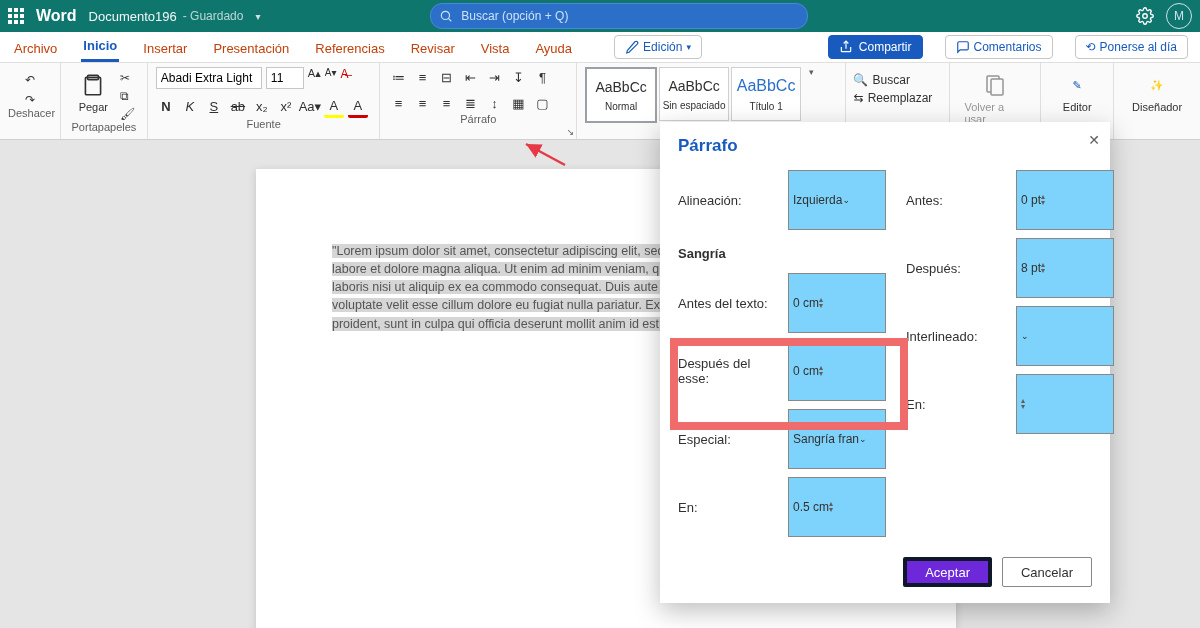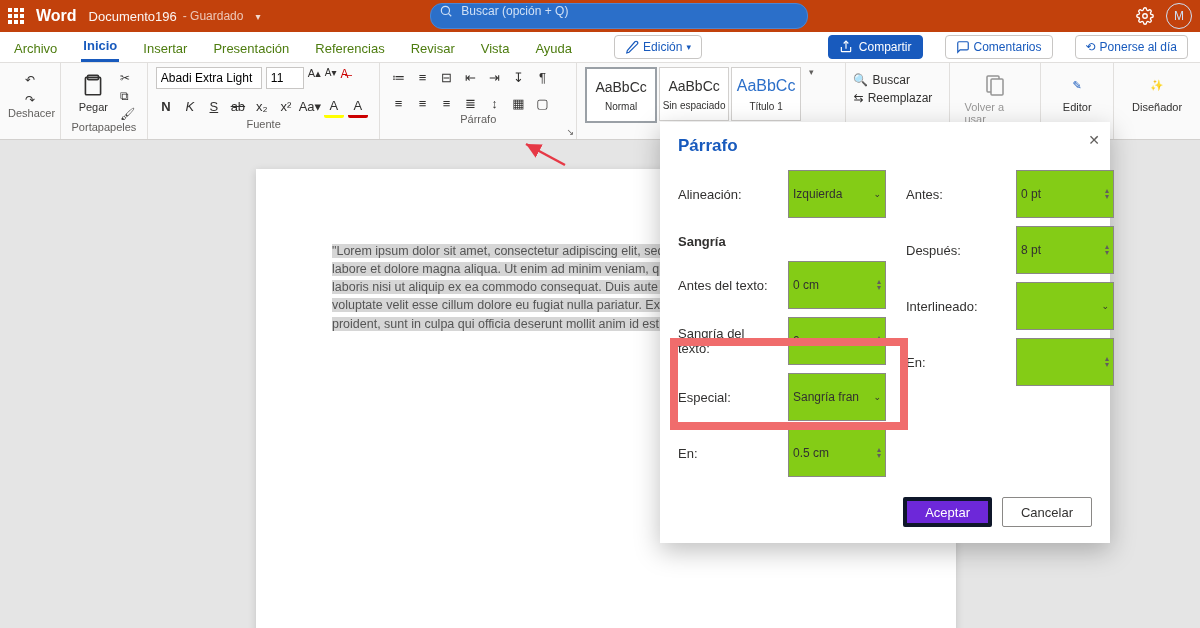--- a/index.html
+++ b/index.html
@@ -1,28 +1,28 @@
 <!DOCTYPE html>
 <html><head>
 <meta charset="utf-8">
 <style>
 html,body{margin:0;padding:0;font-family:"Segoe UI",Arial,sans-serif;font-size:12px;color:#323130;background:#f3f2f1}
 .app{width:1200px;height:628px;position:relative;overflow:hidden;background:#e5e5e5}
-.titlebar{height:32px;background:#c2410c;display:flex;align-items:center;color:#fff;padding:0 8px;gap:12px}
+.titlebar{height:32px;background:#0f766e;display:flex;align-items:center;color:#fff;padding:0 8px;gap:12px}
 .titlebar .waffle{width:16px;height:16px;display:grid;grid-template-columns:repeat(3,4px);grid-template-rows:repeat(3,4px);gap:2px}
 .titlebar .waffle span{background:#fff}
 .titlebar .appname{font-weight:600;font-size:16px}
 .titlebar .docname{font-size:13px;opacity:.95}
 .titlebar .savestatus{font-size:12px;opacity:.7;margin-left:-6px}
 .titlebar .chev{opacity:.8;font-size:10px}
-.titlebar .search{flex:0 0 360px;margin-left:auto;margin-right:auto;height:24px;background:#2b6fc9;border:1px solid #4a86d4;border-radius:12px;display:flex;padding:0 8px;color:#cfe0f6;gap:8px}
+.titlebar .search{flex:0 0 360px;margin-left:auto;margin-right:auto;height:24px;background:#2b6fc9;border:1px solid #4a86d4;border-radius:12px;display:flex;align-items:center;padding:0 8px;color:#cfe0f6;gap:8px}
 .titlebar .gear{margin-left:auto}
 .titlebar .avatar{width:24px;height:24px;border:1px solid #cfe0f6;border-radius:50%;display:flex;align-items:center;justify-content:center;font-size:12px;color:#cfe0f6}
 .tabbar{height:30px;background:#fff;display:flex;align-items:flex-end;padding:0 12px;gap:22px;border-bottom:1px solid #e1dfdd}
-.tabbar .tab{padding:6px 2px;font-size:13px;color:#4d7c0f;cursor:pointer}
+.tabbar .tab{padding:6px 2px;font-size:13px;color:#c2410c;cursor:pointer}
 .tabbar .tab.active{color:#185ABD;font-weight:600;border-bottom:3px solid #185ABD}
 .tabbar .spacer{flex:1}
 .tabbar .pillbtn{border:1px solid #c8c6c4;border-radius:4px;padding:4px 10px;font-size:12px;color:#185ABD;display:flex;align-items:center;gap:4px;margin-bottom:3px}
 .tabbar .pillbtn svg{width:14px;height:14px}
 .tabbar .sharebtn{background:#185ABD;border:1px solid #185ABD;color:#fff;border-radius:4px;padding:4px 10px;font-size:12px;display:flex;align-items:center;gap:6px;margin-bottom:3px}
 .ribbon{height:76px;background:#fafafa;border-bottom:1px solid #d2d0ce;display:flex}
 .ribbon .group{border-right:1px solid #e1dfdd;display:flex;flex-direction:column;padding:4px 8px 0;position:relative}
 .ribbon .group .glabel{text-align:center;font-size:11px;color:#605e5c;margin-top:auto;padding-bottom:20px}
 .ribbon .controls{display:flex;gap:6px;align-items:flex-start}
 .bigbtn{display:flex;flex-direction:column;align-items:center;gap:2px;padding:4px 6px;color:#323130;font-size:11px}
@@ -44,21 +44,21 @@
 .arrow{position:absolute;left:520px;top:0;pointer-events:none}
 .dialog{position:absolute;left:660px;top:122px;width:450px;background:#fff;box-shadow:0 8px 24px rgba(0,0,0,.25);font-size:13px}
 .dialog .dtitle{color:#185ABD;font-weight:600;font-size:17px;padding:14px 18px 8px}
 .dialog .close{position:absolute;right:10px;top:10px;font-size:14px;color:#605e5c;cursor:pointer}
 .dialog .body{display:flex;padding:6px 18px 10px;gap:20px}
 .dialog .col{flex:1;display:flex;flex-direction:column;gap:8px}
 .dialog h4{margin:8px 0 4px;font-size:13px;font-weight:700;color:#323130}
 .dialog label{font-size:13px;color:#323130}
 .row{display:flex;align-items:center;gap:10px}
 .row label{width:100px}
-.row .ctrl{flex:0 0 88px;height:22px;border:1px solid #8a8886;background:#84cc16;display:flex;align-items:center;padding:12px 4px;justify-content:space-between;font-size:12px}
+.row .ctrl{flex:0 0 88px;height:22px;border:1px solid #8a8886;background:#7dd3fc;display:flex;align-items:center;padding:18px 4px;justify-content:flex-start;font-size:12px}
 .row .ctrl .spinners{display:flex;flex-direction:column;line-height:6px;font-size:8px;color:#605e5c}
 .highlightbox{position:absolute;left:670px;top:338px;width:222px;height:76px;border:8px solid #f06c6c;pointer-events:none}
 .dialog .footer{display:flex;justify-content:flex-end;gap:10px;padding:10px 18px 16px}
 .dialog .footer button{height:30px;padding:0 18px;font-size:13px;border-radius:2px;cursor:pointer}
 .btn-primary{background:#6d28d9;color:#fff;border:4px solid #0f172a}
 .btn-secondary{background:#fff;color:#323130;border:1px solid #8a8886}
 .collapse-chev{position:absolute;right:10px;top:148px;color:#605e5c;font-size:12px}
 .dlgLauncher{position:absolute;right:2px;bottom:2px;font-size:9px;color:#605e5c}
 </style>
 </head>
@@ -311,21 +311,21 @@
           <label>Antes del texto:</label>
           <div class="ctrl">
               <span>0 cm</span>
               <span class="spinners">
                 <span>▴</span>
                 <span>▾</span>
               </span>
             </div>
         </div>
         <div class="row">
-          <label>Sangría del texto:</label>
+          <label>Después del esse:</label>
           <div class="ctrl">
               <span>0 cm</span>
               <span class="spinners">
                 <span>▴</span>
                 <span>▾</span>
               </span>
             </div>
         </div>
         <div class="row">
           <label>Especial:</label>

